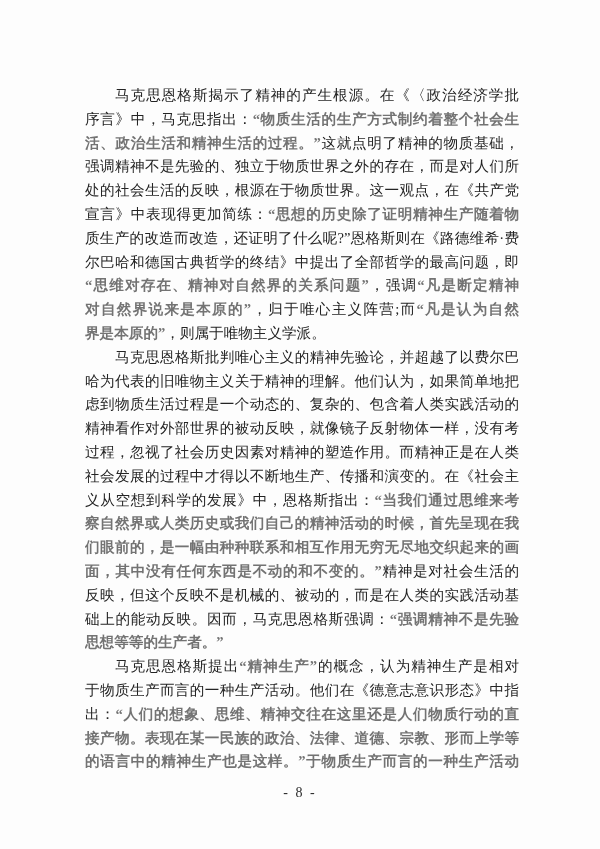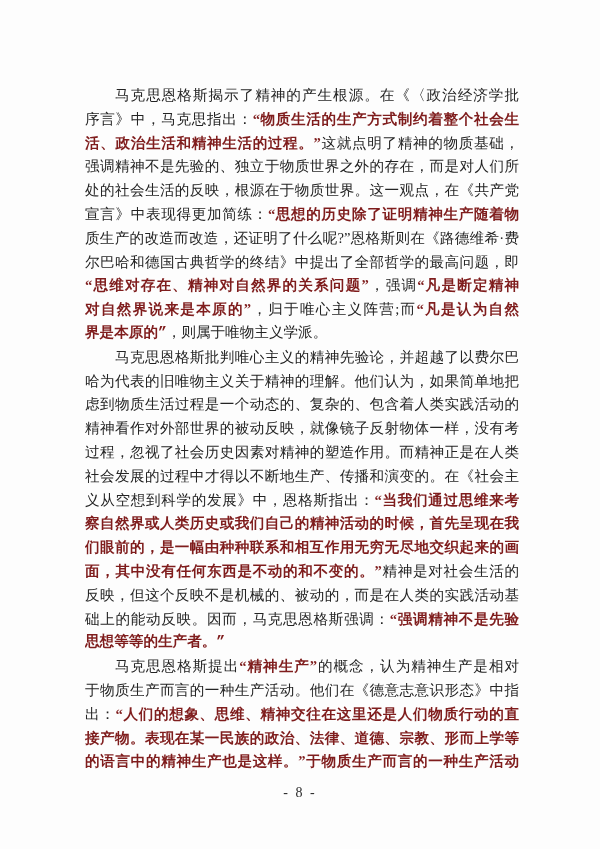--- a/index.html
+++ b/index.html
@@ -37,25 +37,24 @@
     text-align-last: justify;
     text-justify: inter-character;
     overflow: hidden;
   }
   .line.indent {
     text-indent: 30px;
   }
   .line.end {
     text-align: right;
     text-align-last: left;
-    font-family: Liberation Mono, monospace;
   }
   .line .bold {
     font-weight: 700;
-    color: #7f1d1d;
+    color: #737373;
   }
   .footer {
     position: absolute;
     left: 0;
     top: 785px;
     width: 600px;
     text-align: center;
     font-size: 14px;
     color: #2b2b2b;
     letter-spacing: 2px;

